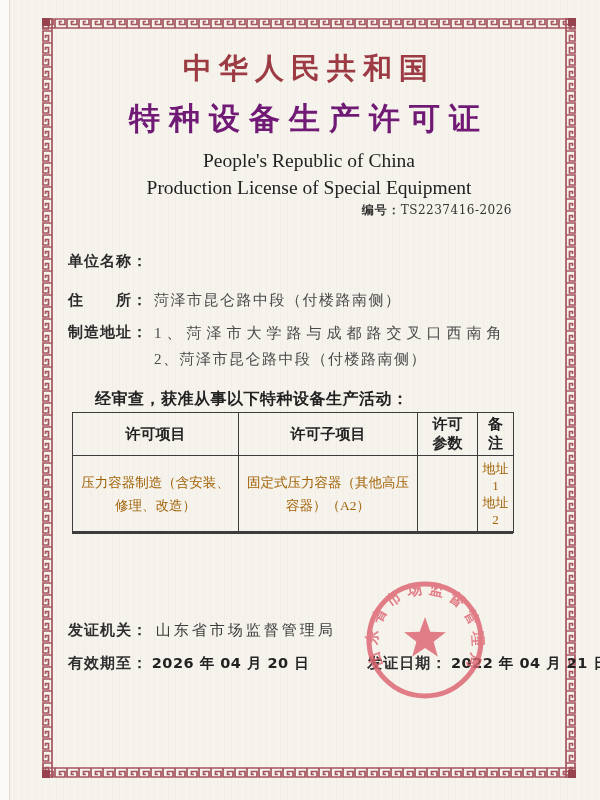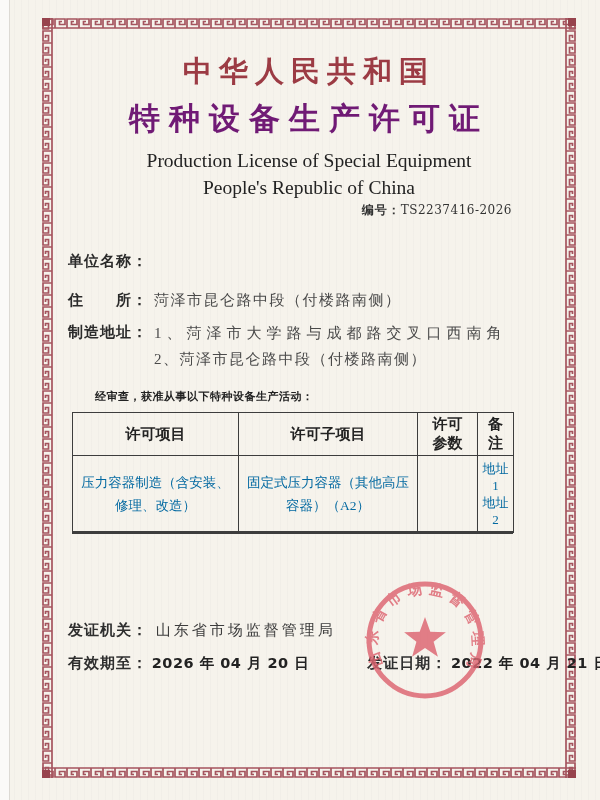--- a/index.html
+++ b/index.html
@@ -7,44 +7,44 @@
     width:600px;height:800px;overflow:hidden;position:relative;
     background-color:#f6f3ec;
     background-image:repeating-linear-gradient(90deg, rgba(110,110,125,.035) 0 1px, rgba(0,0,0,0) 1px 7px);
     font-family:"Liberation Serif","DejaVu Serif",serif;
     color:#2e2e2e;
   }
   .scan-edge{position:absolute;left:0;top:0;width:9px;height:800px;background:#fbfaf8;border-right:1px solid #dddad4;}
   .frame-svg{position:absolute;left:0;top:0;width:600px;height:800px;pointer-events:none;}
 
   .title-block{position:absolute;top:52px;left:42px;right:24px;text-align:center;}
-  .title-cn-1{font-size:29px;font-weight:bold;letter-spacing:7px;color:#9c3b44;line-height:38px;margin:0;}
+  .title-cn-1{font-size:29px;font-weight:bold;letter-spacing:7px;color:#9c3b44;line-height:38px;margin:0;font-family:Liberation Mono, monospace;}
   .title-cn-2{font-size:31px;font-weight:bold;letter-spacing:9px;color:#701a75;line-height:42px;margin:8px;}
   .title-en{font-size:19.5px;color:#222;line-height:26px;margin:1px 0 0 0;font-weight:normal;}
 
   .license-no{position:absolute;top:202px;right:88px;font-size:12px;color:#333;}
   .license-no .lbl{font-weight:600;letter-spacing:1px;}
   .license-no .val{letter-spacing:0.5px;font-family:"DejaVu Serif",serif;}
 
   .field{position:absolute;left:68px;font-size:15px;display:flex;align-items:flex-start;}
   .field .lbl{font-weight:600;color:#2b2b2b;white-space:pre;flex:0 0 auto;letter-spacing:1px;}
   .field .val{color:#4a4a4a;letter-spacing:1.5px;margin-left:6px;}
   .field-company{top:252px;}
   .field-address{top:291px;}
   .field-mfg{top:323px;}
   .field-mfg .val-lines{margin-left:6px;color:#4a4a4a;}
   .mfg-line1{letter-spacing:5px;line-height:20px;}
   .mfg-line2{letter-spacing:1.5px;line-height:20px;margin-top:6px;}
 
-  .statement{position:absolute;left:95px;top:389px;font-size:11px;font-weight:600;color:#222;letter-spacing:0.5px;}
+  .statement{position:absolute;left:95px;top:389px;font-size:16px;font-weight:600;color:#222;letter-spacing:0.5px;}
 
   .permit-table{position:absolute;left:72px;top:412px;width:441px;border-collapse:collapse;table-layout:fixed;}
   .permit-table th,.permit-table td{border:1.5px solid #3d3d3d;text-align:center;vertical-align:middle;padding:2px 3px;}
   .permit-table th{font-size:15px;font-weight:600;color:#222;white-space:pre-line;line-height:19px;height:36px;}
-  .permit-table td{font-size:13.5px;color:#0369a1;line-height:23px;height:72px;}
+  .permit-table td{font-size:13.5px;color:#a16207;line-height:23px;height:72px;}
   .permit-table td.remark{white-space:pre-line;font-size:13px;line-height:17px;}
   .table-underline{position:absolute;left:72px;top:531px;width:441px;height:2.5px;background:#3d3d3d;}
 
   .footer-authority{position:absolute;left:68px;top:621px;font-size:15px;}
   .footer-authority .lbl{font-weight:600;letter-spacing:1px;}
   .footer-authority .val{letter-spacing:3px;color:#3c3c3c;margin-left:4px;}
   .footer-dates{position:absolute;left:68px;top:654px;right:40px;font-size:15px;display:flex;}
   .date-group .lbl{font-weight:600;letter-spacing:1px;}
   .date-group .val{font-family:"DejaVu Sans","Liberation Sans",sans-serif;font-weight:600;font-size:14.5px;color:#222;letter-spacing:0.5px;}
   .date-valid{flex:0 0 auto;}
@@ -78,22 +78,22 @@
   <rect x="565" y="18" width="11" height="760" fill="url(#gkRight)"></rect>
   <rect x="42" y="18" width="8" height="8" fill="#97434d"></rect>
   <rect x="568" y="18" width="8" height="8" fill="#97434d"></rect>
   <rect x="42" y="770" width="8" height="8" fill="#97434d"></rect>
   <rect x="568" y="770" width="8" height="8" fill="#97434d"></rect>
 </svg>
 
 <div class="title-block">
   <h1 class="title-cn-1">中华人民共和国</h1>
   <h1 class="title-cn-2">特种设备生产许可证</h1>
+  <p class="title-en">People's Republic of China</p>
   <p class="title-en">Production License of Special Equipment</p>
-  <p class="title-en">People's Republic of China</p>
 </div>
 
 <div class="license-no">
   <span class="lbl">编号：</span><span class="val">TS2237416-2026</span>
 </div>
 
 <div class="field field-company">
   <span class="lbl">单位名称：</span>
 </div>
 

